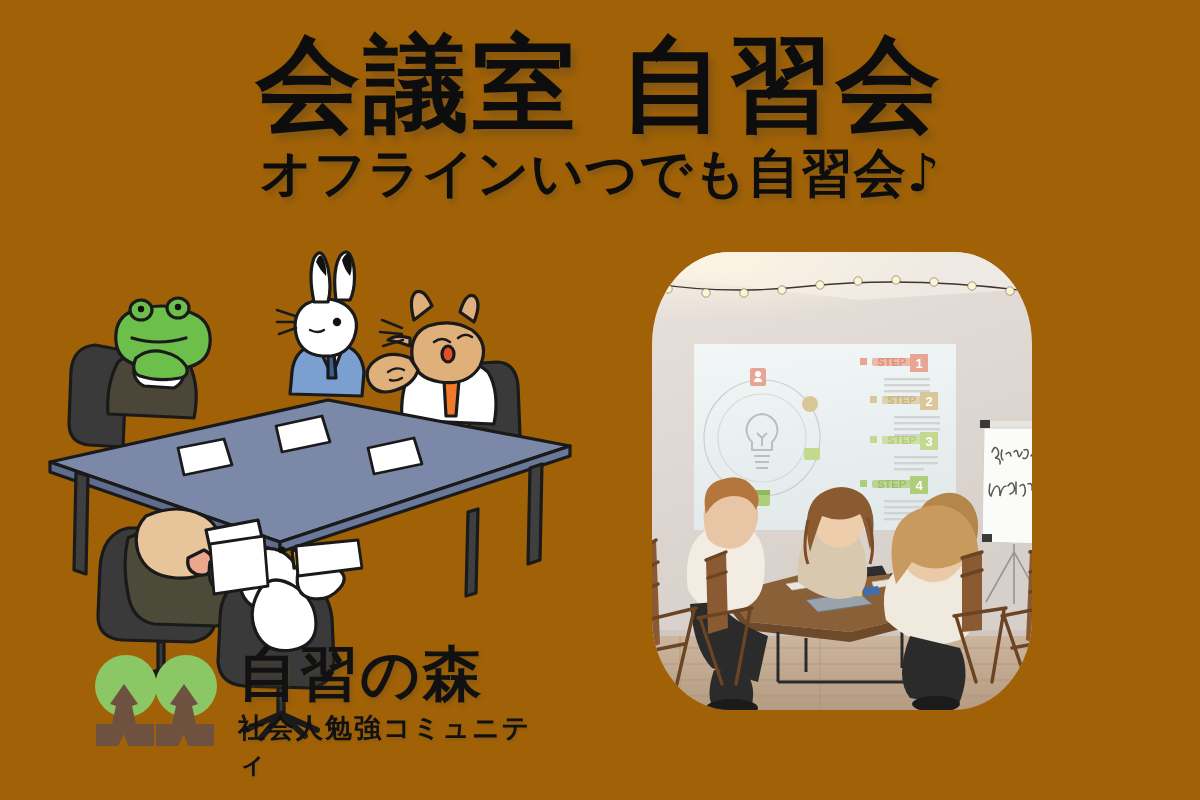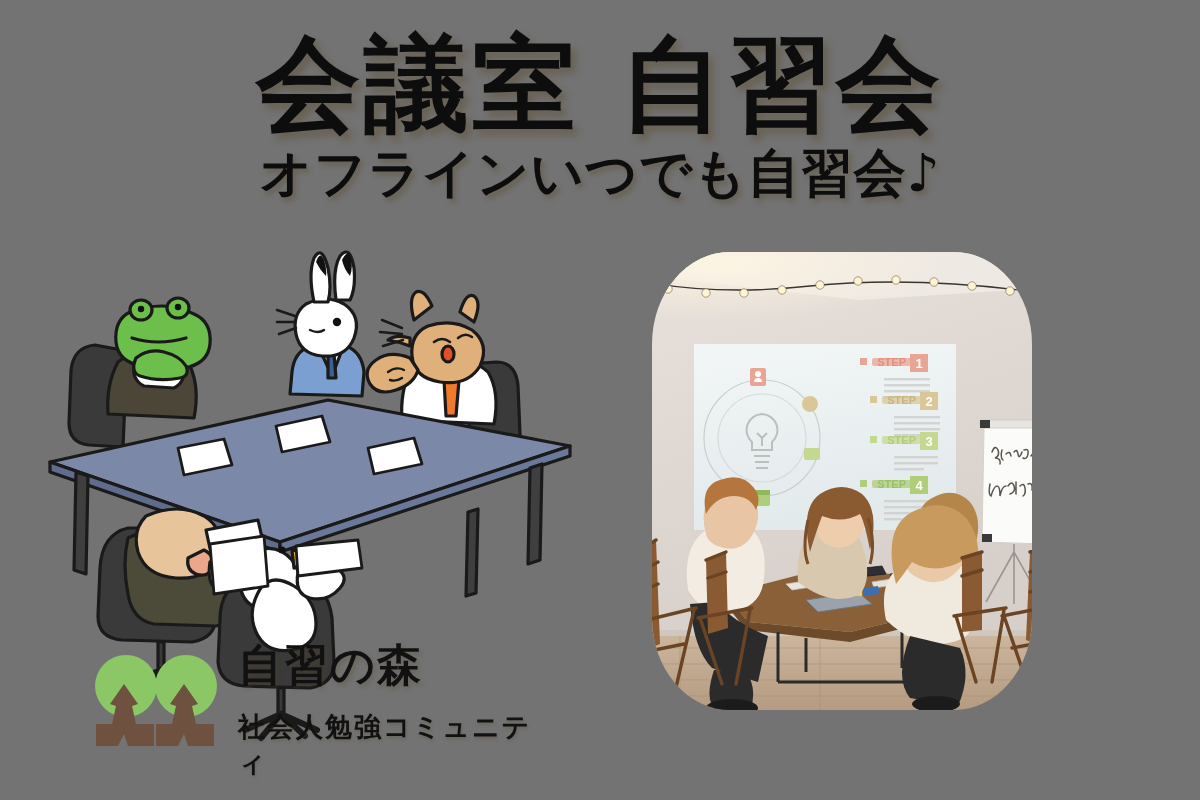--- a/index.html
+++ b/index.html
@@ -3,21 +3,21 @@
 <meta charset="utf-8">
 <title>会議室 自習会</title>
 <style>
   * { margin:0; padding:0; box-sizing:border-box; }
   html, body { width:1200px; height:800px; overflow:hidden; }
   body {
     background:#fceecb;
     font-family:"DejaVu Sans","Liberation Sans",sans-serif;
     position:relative;
   }
-  #stage { position:relative; width:1200px; height:800px; background:#737373; }
+  #stage { position:relative; width:1200px; height:800px; background:#a16207; }
 
   
   .title-block { position:absolute; left:0; top:30px; width:1200px; text-align:center; }
   .main-title {
     font-size:104px; line-height:1.05; font-weight:700; color:#0d0d0d;
     letter-spacing:4px;
     text-shadow:5px 6px 7px rgba(90,70,35,.40);
     font-family:"DejaVu Sans","Liberation Sans",sans-serif;
   }
   .sub-title {
@@ -39,25 +39,25 @@
   }
   .photo { position:absolute; inset:0; }
   .photo svg { width:100%; height:100%; display:block; }
 
   
   .logo { position:absolute; left:92px; top:640px; width:460px; height:130px; }
   .logo-trees { position:absolute; left:0; top:8px; width:128px; height:108px; }
   .logo-trees svg { width:100%; height:100%; display:block; }
   .logo-text { position:absolute; left:146px; top:0; }
   .logo-name {
-    font-size:44px; font-weight:700; color:#111; letter-spacing:2px; line-height:1.15;
+    font-size:59px; font-weight:700; color:#111; letter-spacing:2px; line-height:1.15;
     text-shadow:2px 3px 4px rgba(90,70,35,.30);
   }
   .logo-tag {
-    margin-top:18px;
+    margin-top:2px;
     font-size:27px; font-weight:700; color:#111; letter-spacing:2px;
     text-shadow:1px 2px 3px rgba(90,70,35,.28);
   }
 </style>
 </head>
 <body>
 
 <div id="stage">
 
   <div class="title-block">

